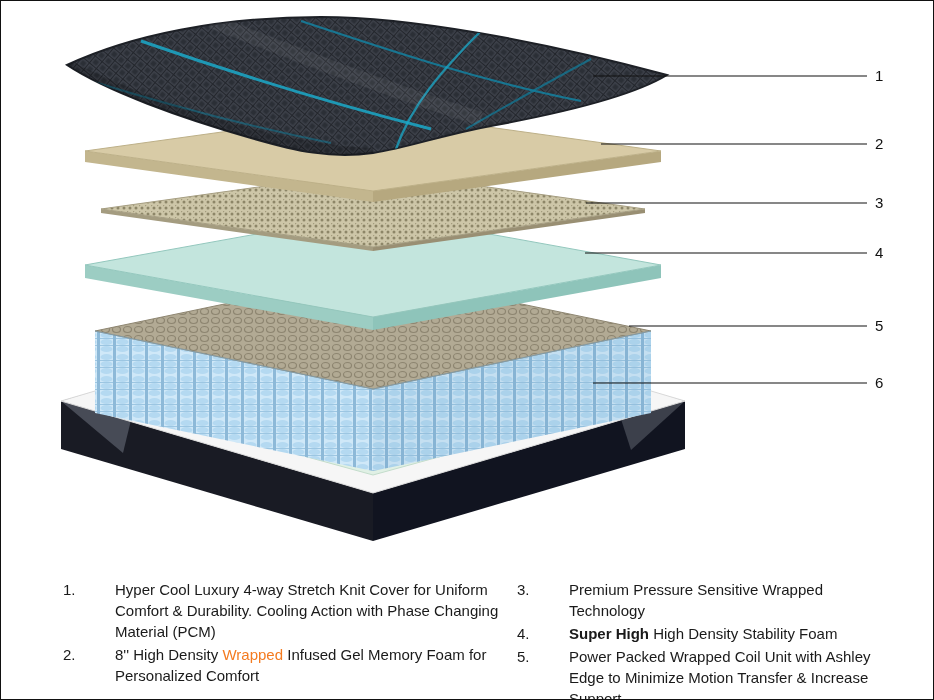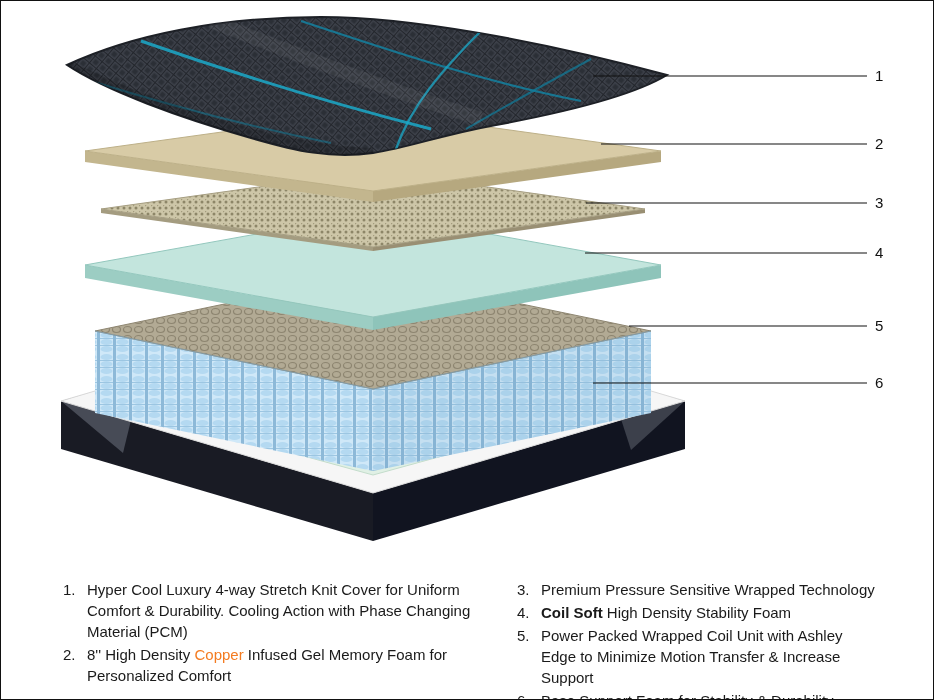--- a/index.html
+++ b/index.html
@@ -30,21 +30,21 @@
   .legend-col-left  { left: 62px;  width: 448px; }
   .legend-col-right { left: 516px; width: 364px; }
   .legend-item {
     display: flex;
     font-size: 15px;
     line-height: 21px;
     color: var(--c-text_dark, #1a1a1a);
     margin-bottom: 2px;
   }
   .legend-num { flex: none; width: 24px; }
-  .legend-text { flex: 1; }
+  .legend-text { flex: 1; margin-left: 28px; }
   .seg-normal { }
   .seg-orange { color: var(--c-copper_orange, #f47b20); }
   .seg-bold { font-weight: bold; }
 </style>
 </head>
 <body>
 
 <div class="page">
 
   <svg class="diagram-svg" width="934" height="565" viewBox="0 0 934 565">
@@ -147,31 +147,31 @@
   </svg>
 
   <div class="legend">
     <div class="legend-col legend-col-left">
         <div class="legend-item">
           <span class="legend-num">1.</span>
           <span class="legend-text"><span class="seg-normal">Hyper Cool Luxury 4-way Stretch Knit Cover for Uniform Comfort &amp; Durability. Cooling Action with Phase Changing Material (PCM)</span></span>
         </div>
         <div class="legend-item">
           <span class="legend-num">2.</span>
-          <span class="legend-text"><span class="seg-normal">8'' High Density </span><span class="seg-orange">Copper</span><span class="seg-normal"> Infused Gel Memory Foam for Personalized Comfort</span></span>
+          <span class="legend-text"><span class="seg-normal">8'' High Density </span><span class="seg-orange">Wrapped</span><span class="seg-normal"> Infused Gel Memory Foam for Personalized Comfort</span></span>
         </div>
       </div>
     <div class="legend-col legend-col-right">
         <div class="legend-item">
           <span class="legend-num">3.</span>
           <span class="legend-text"><span class="seg-normal">Premium Pressure Sensitive Wrapped Technology</span></span>
         </div>
         <div class="legend-item">
           <span class="legend-num">4.</span>
-          <span class="legend-text"><span class="seg-bold">Coil Soft</span><span class="seg-normal"> High Density Stability Foam</span></span>
+          <span class="legend-text"><span class="seg-bold">Super High</span><span class="seg-normal"> High Density Stability Foam</span></span>
         </div>
         <div class="legend-item">
           <span class="legend-num">5.</span>
           <span class="legend-text"><span class="seg-normal">Power Packed Wrapped Coil Unit with Ashley Edge to Minimize Motion Transfer &amp; Increase Support</span></span>
         </div>
         <div class="legend-item">
           <span class="legend-num">6.</span>
           <span class="legend-text"><span class="seg-normal">Base Support Foam for Stability &amp; Durability</span></span>
         </div>
       </div>

